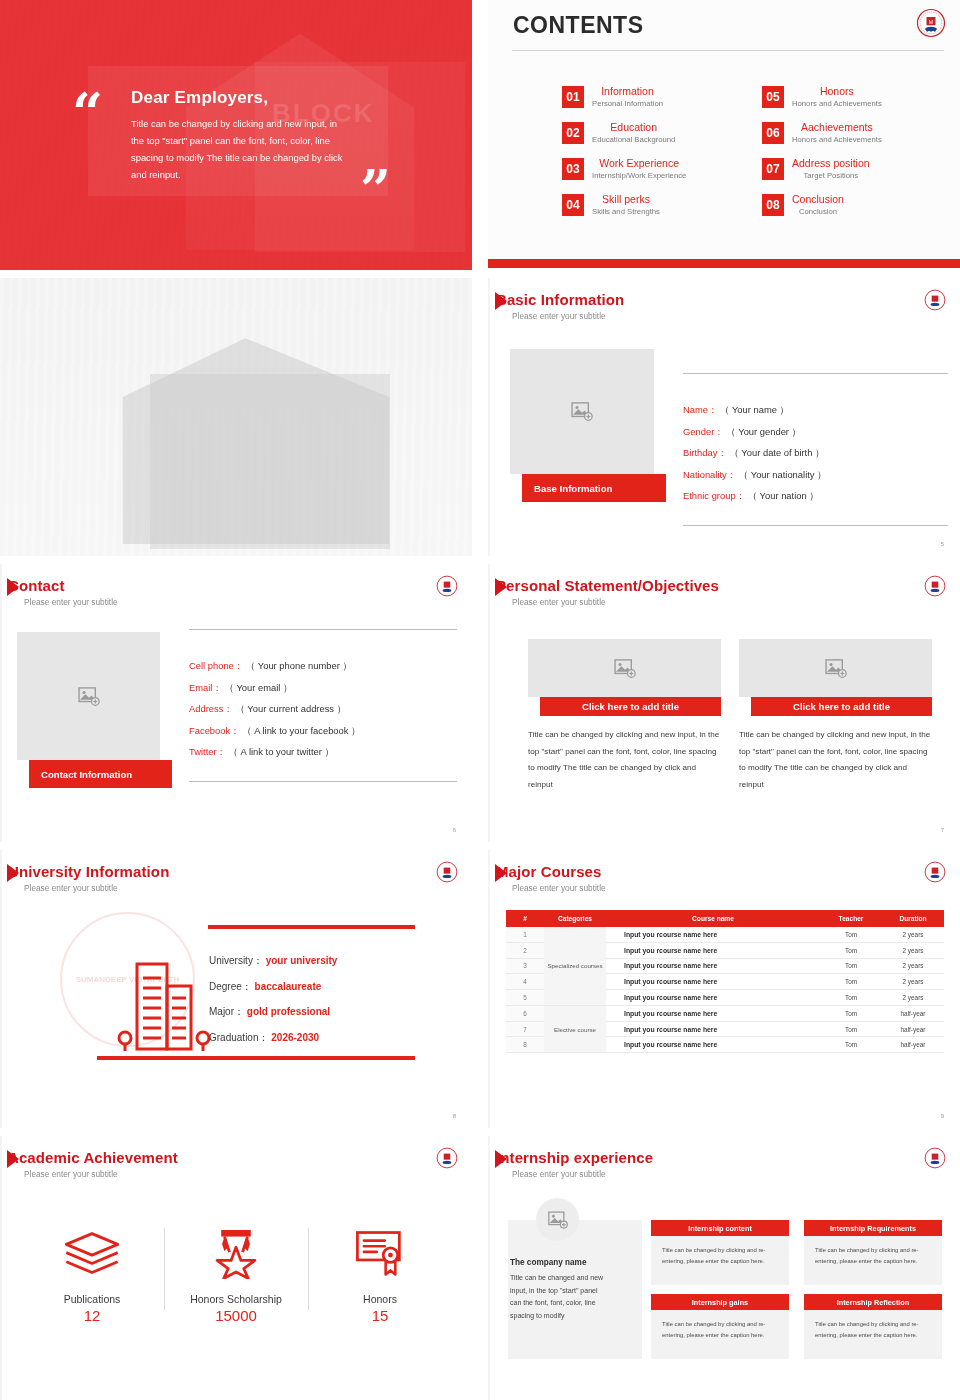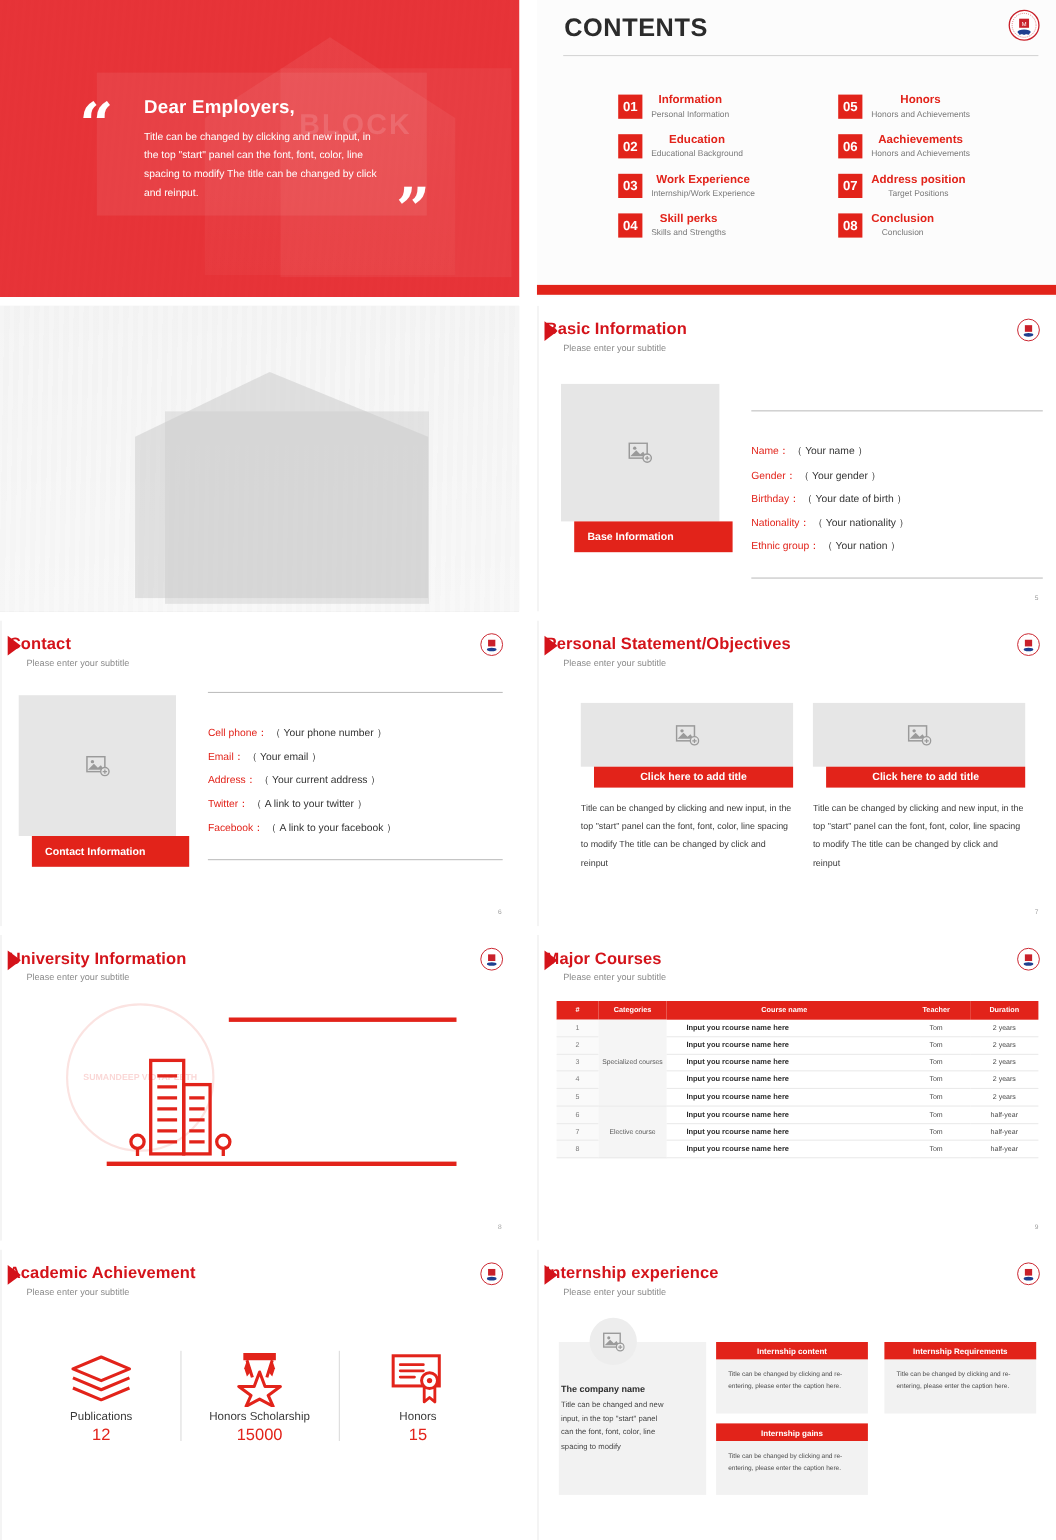--- a/index.html
+++ b/index.html
@@ -89,21 +89,21 @@
     column-gap: 26px; row-gap: 12px;
   }
   .toc-item { display: flex; gap: 8px; align-items: flex-start; text-align: center; }
   .toc-num {
     width: 22px; height: 22px; flex: 0 0 22px;
     background: #e2231a; color: #fff;
     font-size: 12px; font-weight: 700;
     display: flex; align-items: center; justify-content: center;
     margin-top: 1px;
   }
-  .toc-label { font-size: 10.5px; font-weight: 700; color: #e2231a; line-height: 13px; }
+  .toc-label { font-size: 10.5px; font-weight: 400; color: #e2231a; line-height: 13px; }
   .toc-sub { font-size: 7.7px; color: #7a7a7a; line-height: 11px; }
   .contents-bottombar {
     position: absolute; left: 0; right: 0; bottom: 2px; height: 9px;
     background: #e2231a;
   }
 
   
   .s-divider { background: #f3f3f3; }
   .div-photo {
     position: absolute; inset: 0;
@@ -220,21 +220,21 @@
   
   .aa-row {
     position: absolute; left: 20px; top: 88px; width: 432px;
     display: flex; align-items: flex-start; justify-content: space-around;
   }
   .aa-cell { flex: 1; text-align: center; position: relative; }
   .aa-cell + .aa-cell::before {
     content:""; position:absolute; left:0; top:4px; width:1px; height:82px; background:#dcdcdc;
   }
   .aa-ico { height: 58px; display:flex; align-items:center; justify-content:center; }
-  .aa-lbl { font-size: 10.5px; color: #3a3a3a; }
+  .aa-lbl { margin-top: 11px; font-size: 10.5px; color: #3a3a3a; }
   .aa-val { margin-top: 2px; font-size: 15px; font-weight: 400; color: #e2231a; }
 
   
   .in-left {
     position: absolute; left: 20px; top: 84px; width: 134px; height: 139px;
     background: #f2f2f2;
   }
   .in-avatar {
     position: absolute; left: 48px; top: 62px; width: 43px; height: 43px;
     background: #ededed; border-radius: 50%;
@@ -414,22 +414,22 @@
       </svg>
     </div>
     <div class="red-cap ct-cap">Contact Information</div>
 
     <div class="ct-field">
       <div class="bi-rule"></div>
       <div class="kv-list">
         <div class="kv"><span class="k">Cell phone：</span> <span>（ Your phone number ）</span></div>
         <div class="kv"><span class="k">Email：</span> <span>（ Your email ）</span></div>
         <div class="kv"><span class="k">Address：</span> <span>（ Your current address ）</span></div>
+        <div class="kv"><span class="k">Facebook：</span> <span>（ A link to your facebook ）</span></div>
         <div class="kv"><span class="k">Twitter：</span> <span>（ A link to your twitter ）</span></div>
-        <div class="kv"><span class="k">Facebook：</span> <span>（ A link to your facebook ）</span></div>
       </div>
       <div class="bi-rule"></div>
     </div>
     <div class="page-num">6</div>
   </div>
 
   <div class="slide s-content">
     <div class="hdr-arrow"></div>
     <div class="hdr-title">Personal Statement/Objectives</div>
     <div class="hdr-sub">Please enter your subtitle</div>
@@ -493,20 +493,26 @@
           <path d="M34 24h18M34 34h18M34 44h18M34 54h18M34 64h18M34 74h18M34 84h18"></path>
           <path d="M63 44h14M63 54h14M63 64h14M63 74h14M63 84h14"></path>
         </g>
         <circle cx="16" cy="84" r="6" fill="none" stroke="#e2231a" stroke-width="3"></circle>
         <path d="M16 90v7" stroke="#e2231a" stroke-width="3"></path>
         <circle cx="94" cy="84" r="6" fill="none" stroke="#e2231a" stroke-width="3"></circle>
         <path d="M94 90v7" stroke="#e2231a" stroke-width="3"></path>
       </svg>
       <div class="uni-line-top"></div>
       <div class="uni-line-bot"></div>
+      <div class="uni-kv">
+        <div class="uni-row"><span>University：</span> <b>your university</b></div>
+        <div class="uni-row"><span>Degree：</span> <b>baccalaureate</b></div>
+        <div class="uni-row"><span>Major：</span> <b>gold professional</b></div>
+        <div class="uni-row"><span>Graduation：</span> <b>2026-2030</b></div>
+      </div>
     </div>
     <div class="page-num">8</div>
   </div>
 
   <div class="slide s-content">
     <div class="hdr-arrow"></div>
     <div class="hdr-title">Major Courses</div>
     <div class="hdr-sub">Please enter your subtitle</div>
     <span class="logo">
       <svg viewBox="0 0 40 40" width="22" height="22">
@@ -667,17 +673,21 @@
         <div class="in-body">Title can be changed by clicking and re-entering, please enter the caption here.</div>
       </div>
       <div class="in-card">
         <div class="in-head">Internship Requirements</div>
         <div class="in-body">Title can be changed by clicking and re-entering, please enter the caption here.</div>
       </div>
       <div class="in-card">
         <div class="in-head">Internship gains</div>
         <div class="in-body">Title can be changed by clicking and re-entering, please enter the caption here.</div>
       </div>
+      <div class="in-card">
+        <div class="in-head">Internship Reflection</div>
+        <div class="in-body">Title can be changed by clicking and re-entering, please enter the caption here.</div>
+      </div>
     </div>
 
   </div>
 
 </div>
 
 </body></html>

